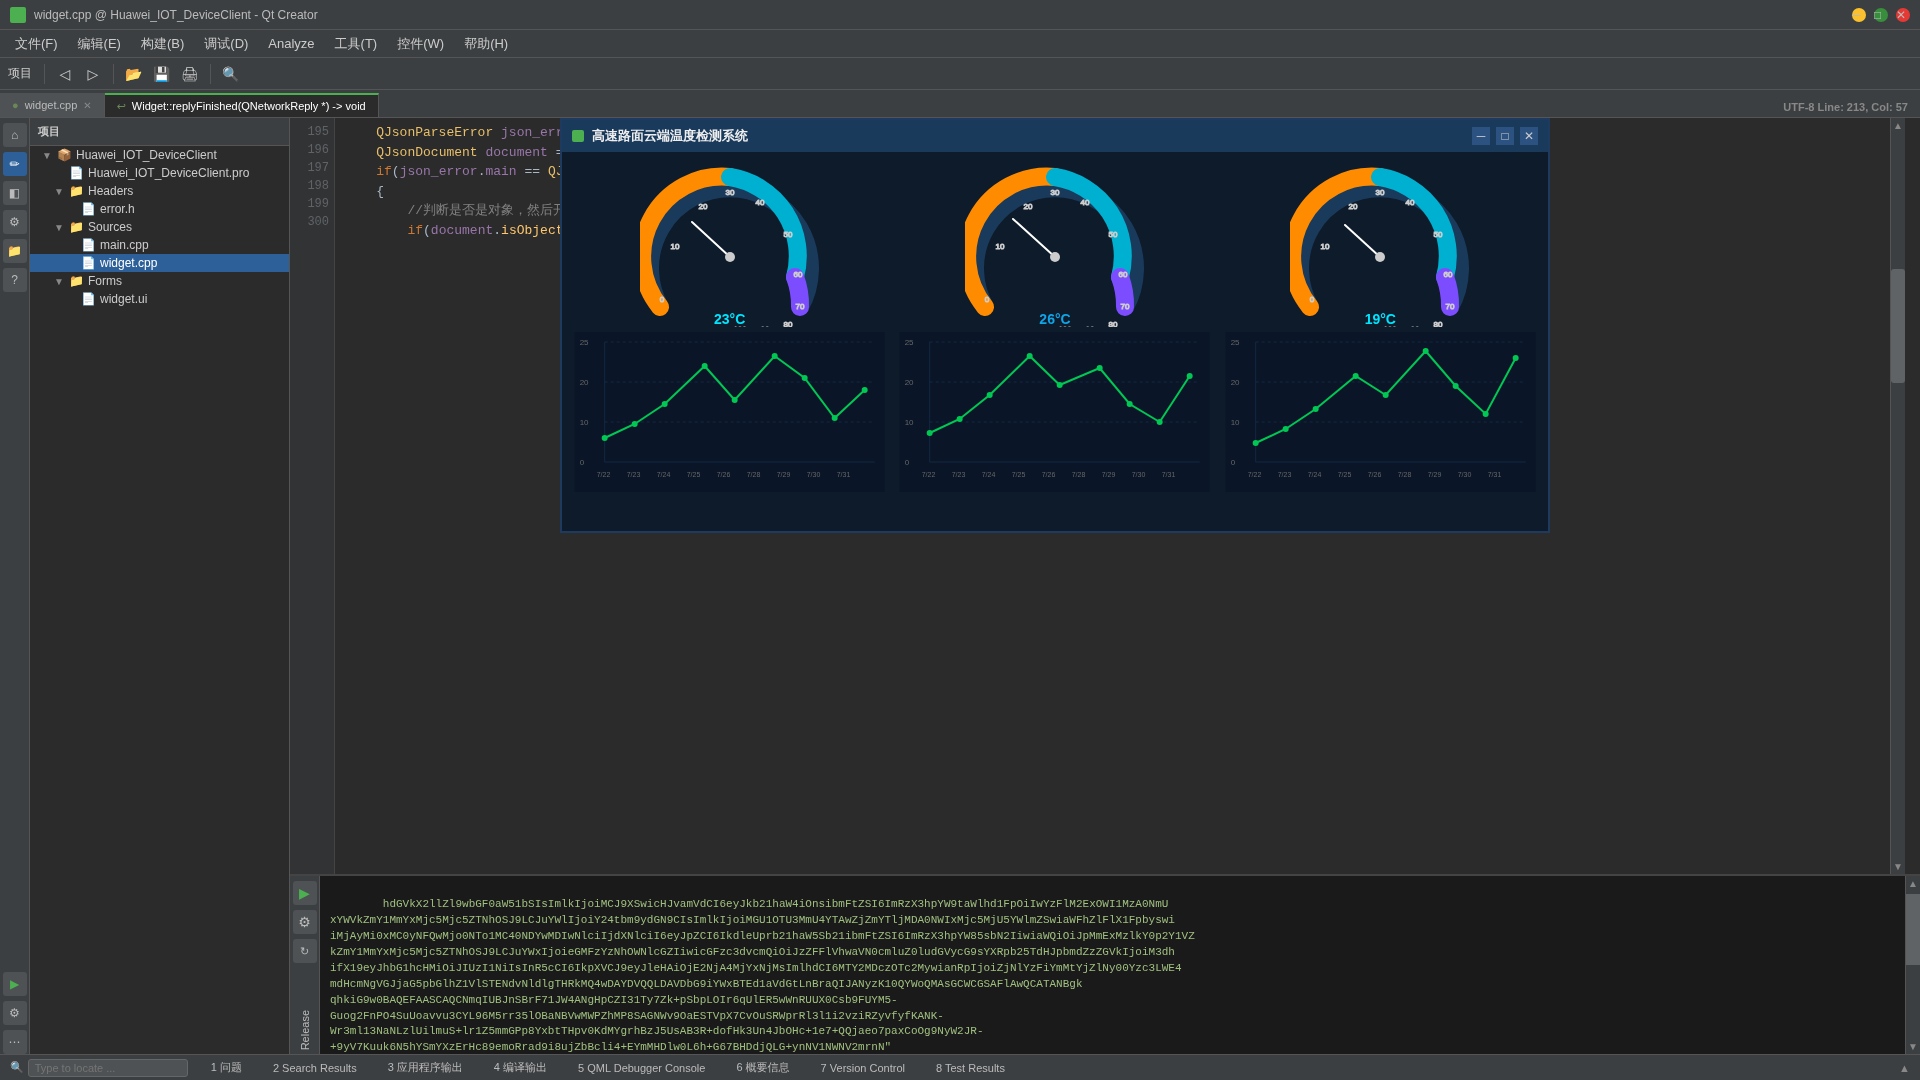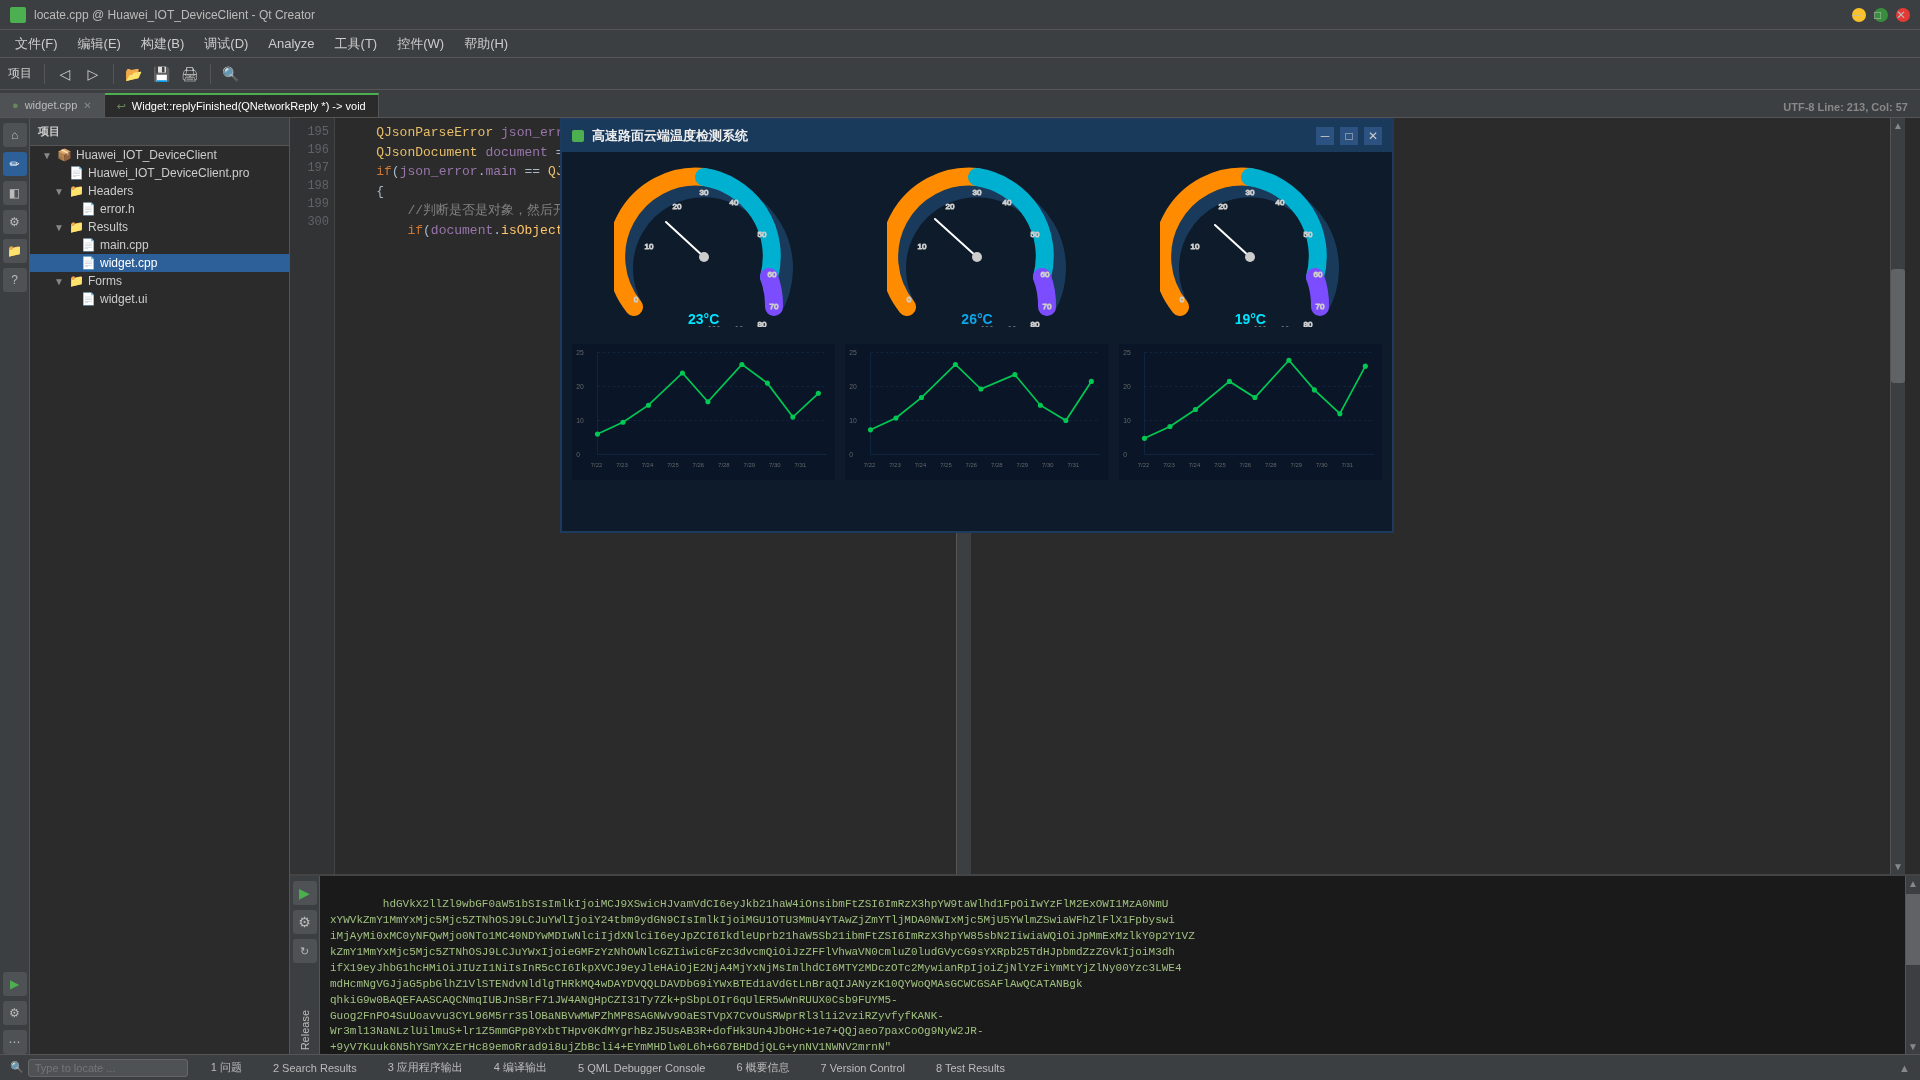--- a/index.html
+++ b/index.html
@@ -202,21 +202,21 @@
     .fn { color: #ffc66d; }
     .cmt { color: #808080; }
     .cls { color: #e8bf6a; }
     .var { color: #9876aa; }
 
     
     #float-window {
       position: absolute;
       top: 0;
       left: 270px;
-      width: 834px;
+      width: 990px;
       height: 415px;
       background: #0d1b2a;
       border: 2px solid #1e3a5f;
       z-index: 10;
       display: flex;
       flex-direction: column;
     }
     #float-title {
       height: 32px;
       background: #1a3a5c;
@@ -389,28 +389,29 @@
       top: 10%;
       width: 100%;
       height: 40%;
       background: #606366;
     }
 
     #editor-outer {
       display: flex;
       flex: 1;
       overflow: hidden;
+      align-items: flex-end;
     }
   </style>
 </head>
 <body>
 
 <div id="title-bar">
   <span class="title-icon"></span>
-  <span>locate.cpp @ Huawei_IOT_DeviceClient - Qt Creator</span>
+  <span>widget.cpp @ Huawei_IOT_DeviceClient - Qt Creator</span>
   <div class="win-controls">
     <span class="win-ctrl wc-min">─</span>
     <span class="win-ctrl wc-max">□</span>
     <span class="win-ctrl wc-close">✕</span>
   </div>
 </div>
 
 <div id="menu-bar">
     <div class="menu-item">文件(F)</div>
     <div class="menu-item">编辑(E)</div>
@@ -484,21 +485,21 @@
       <span class="tree-label">Headers</span>
     </div>
     <div class="tree-item indent3">
       <span class="tree-arrow"> </span>
       <span class="tree-icon">📄</span>
       <span class="tree-label">error.h</span>
     </div>
     <div class="tree-item indent2">
       <span class="tree-arrow">▼</span>
       <span class="tree-icon">📁</span>
-      <span class="tree-label">Results</span>
+      <span class="tree-label">Sources</span>
     </div>
     <div class="tree-item indent3">
       <span class="tree-arrow"> </span>
       <span class="tree-icon">📄</span>
       <span class="tree-label">main.cpp</span>
     </div>
     <div class="tree-item indent3 selected">
       <span class="tree-arrow"> </span>
       <span class="tree-icon">📄</span>
       <span class="tree-label">widget.cpp</span>

